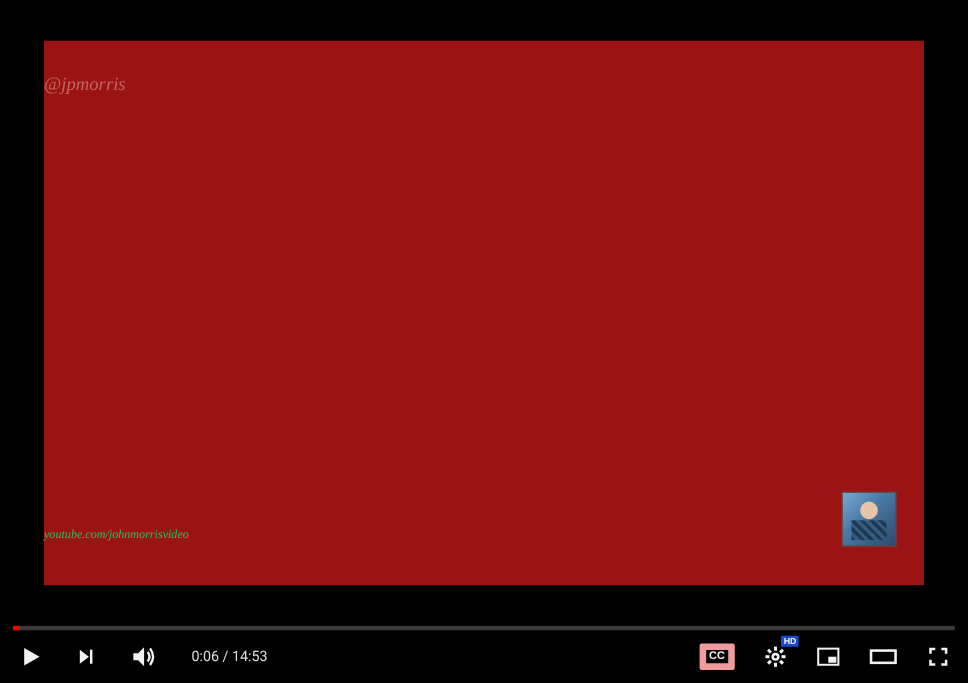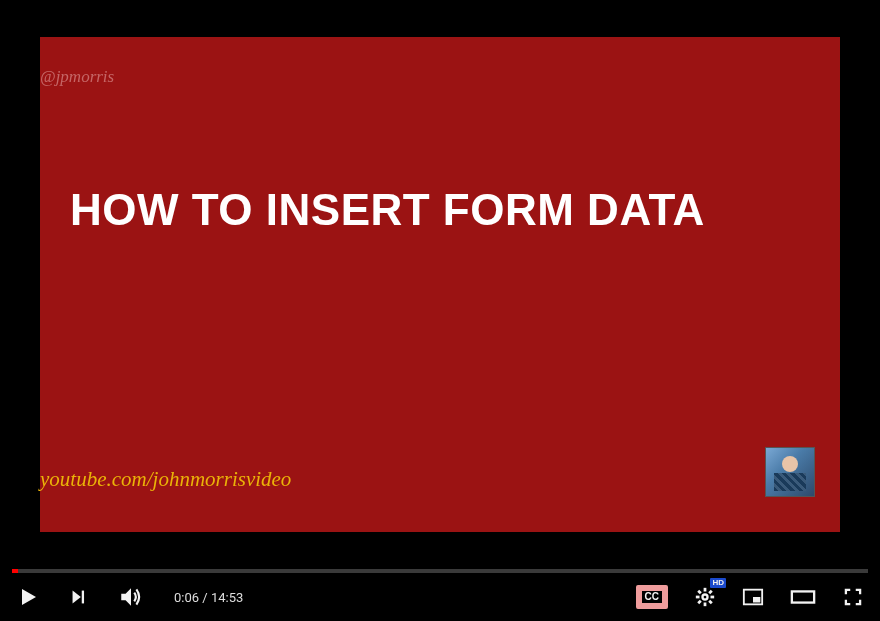--- a/index.html
+++ b/index.html
@@ -48,22 +48,22 @@
       color: #fff;
       font-size: 44px;
       font-weight: 700;
       text-align: center;
       line-height: 1.25;
       margin-top: 95px;
       letter-spacing: 0.5px;
       padding: 0 30px;
     }
     .slide-url {
-      color: #eab308;
-      font-size: 21px;
+      color: #22c55e;
+      font-size: 11px;
       font-style: italic;
       position: absolute;
       bottom: 40px;
       font-family: Georgia, serif;
       margin-top: 24px;
     }
     .channel-avatar {
       position: absolute;
       bottom: 35px;
       right: 25px;
@@ -173,21 +173,21 @@
     }
   </style>
 </head>
 <body>
 
 <div class="player-container">
   <div class="video-area">
     <div class="slide">
       <div class="slide-handle">@jpmorris</div>
       <div class="slide-title">
-        <span>HOW TO INSERT FORM DATA</span><br>
+        <br>
       </div>
       <div class="slide-url">youtube.com/johnmorrisvideo</div>
       <div class="channel-avatar"></div>
     </div>
   </div>
 
   <div class="progress-bar">
     <div class="progress-played"></div>
   </div>
 

